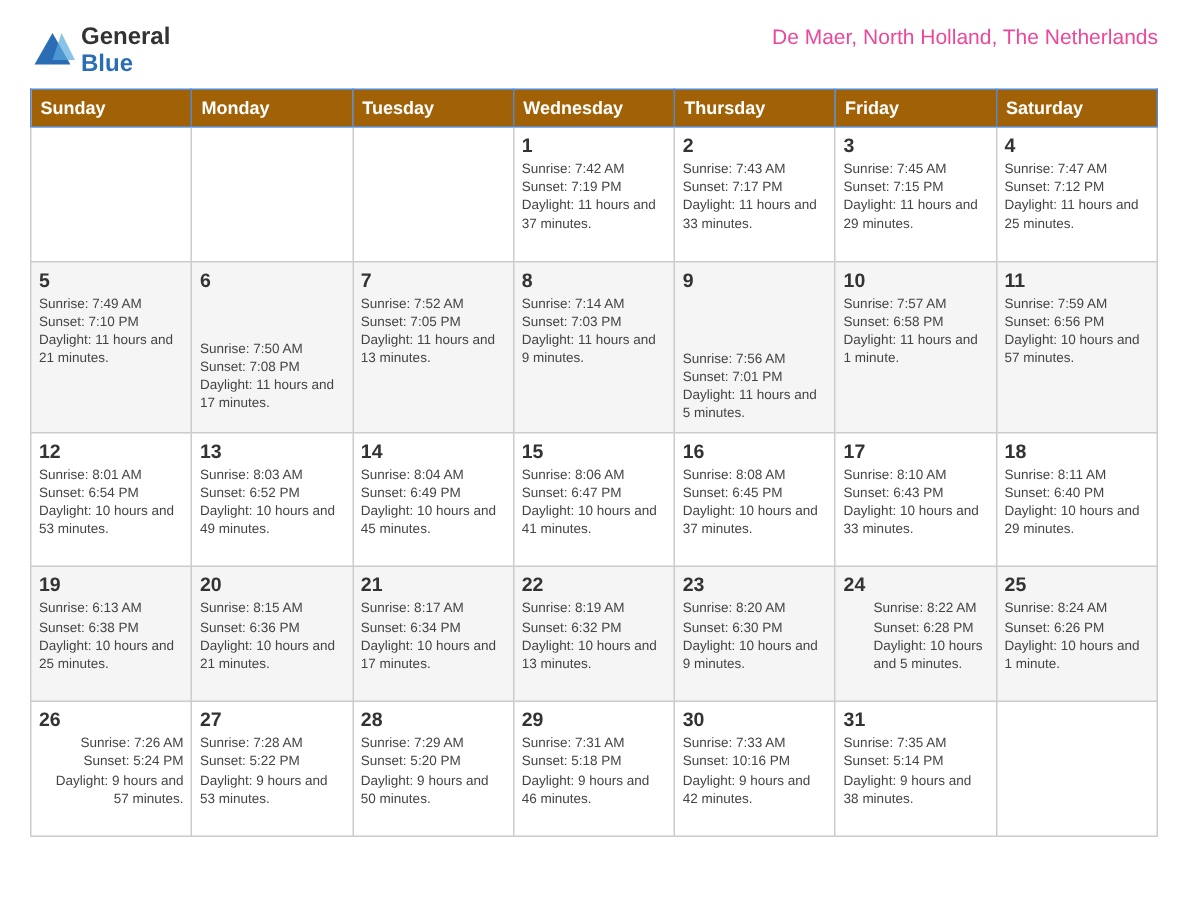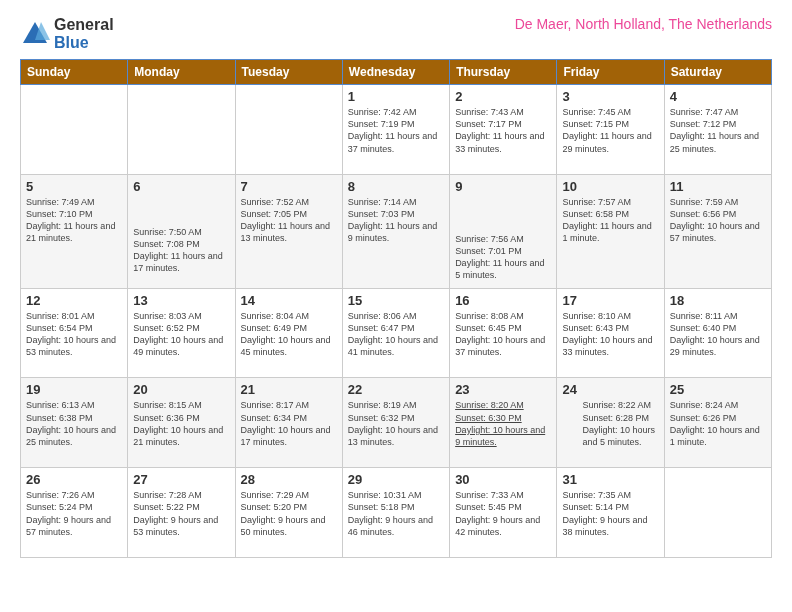--- a/index.html
+++ b/index.html
@@ -274,66 +274,66 @@
 Daylight: 10 hours and 17 minutes.</div>
           </td>
           <td>
             <span class="day-num">22</span>
             <div class="day-info" style="white-space: pre-line;">Sunrise: 8:19 AM
 Sunset: 6:32 PM
 Daylight: 10 hours and 13 minutes.</div>
           </td>
           <td>
             <span class="day-num">23</span>
-            <div class="day-info" style="white-space: pre-line; text-decoration: underline;">Sunrise: 8:20 AM
+            <div class="day-info" style="white-space: pre-line;">Sunrise: 8:20 AM
 Sunset: 6:30 PM
 Daylight: 10 hours and 9 minutes.</div>
           </td>
           <td>
             <span class="day-num">24</span>
             <div class="day-info" style="white-space: pre-line; margin-left: 20px;">Sunrise: 8:22 AM
 Sunset: 6:28 PM
 Daylight: 10 hours and 5 minutes.</div>
           </td>
           <td>
             <span class="day-num">25</span>
             <div class="day-info" style="white-space: pre-line;">Sunrise: 8:24 AM
 Sunset: 6:26 PM
 Daylight: 10 hours and 1 minute.</div>
           </td>
         </tr>
         <tr>
           <td>
             <span class="day-num">26</span>
-            <div class="day-info" style="white-space: pre-line;">Sunrise: 7:26 AM
+            <div class="day-info" style="white-space: pre-line; text-align: right;">Sunrise: 7:26 AM
 Sunset: 5:24 PM
 Daylight: 9 hours and 57 minutes.</div>
           </td>
           <td>
             <span class="day-num">27</span>
             <div class="day-info" style="white-space: pre-line;">Sunrise: 7:28 AM
 Sunset: 5:22 PM
 Daylight: 9 hours and 53 minutes.</div>
           </td>
           <td>
             <span class="day-num">28</span>
             <div class="day-info" style="white-space: pre-line;">Sunrise: 7:29 AM
 Sunset: 5:20 PM
 Daylight: 9 hours and 50 minutes.</div>
           </td>
           <td>
             <span class="day-num">29</span>
-            <div class="day-info" style="white-space: pre-line;">Sunrise: 10:31 AM
+            <div class="day-info" style="white-space: pre-line;">Sunrise: 7:31 AM
 Sunset: 5:18 PM
 Daylight: 9 hours and 46 minutes.</div>
           </td>
           <td>
             <span class="day-num">30</span>
             <div class="day-info" style="white-space: pre-line;">Sunrise: 7:33 AM
-Sunset: 5:45 PM
+Sunset: 10:16 PM
 Daylight: 9 hours and 42 minutes.</div>
           </td>
           <td>
             <span class="day-num">31</span>
             <div class="day-info" style="white-space: pre-line;">Sunrise: 7:35 AM
 Sunset: 5:14 PM
 Daylight: 9 hours and 38 minutes.</div>
           </td>
           <td class="empty-cell"></td>
         </tr>

